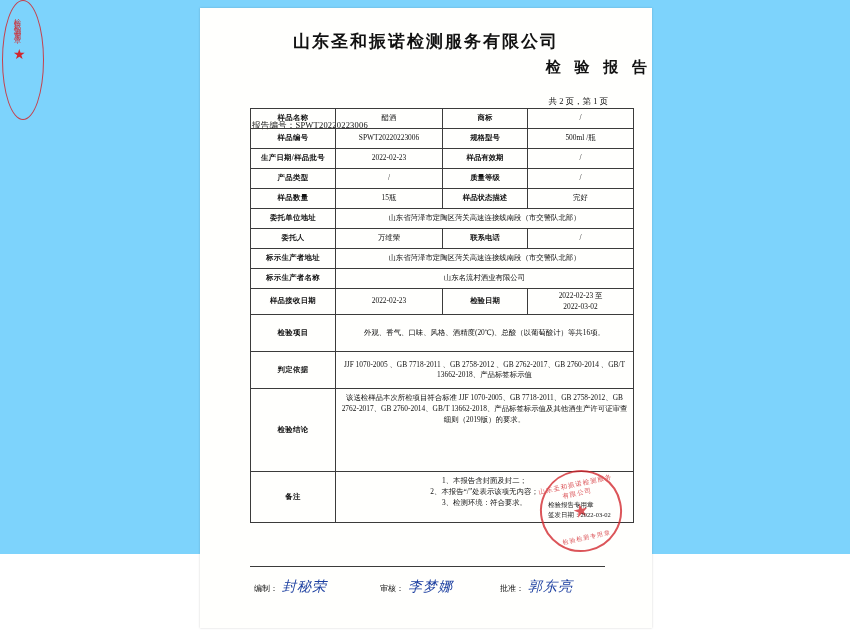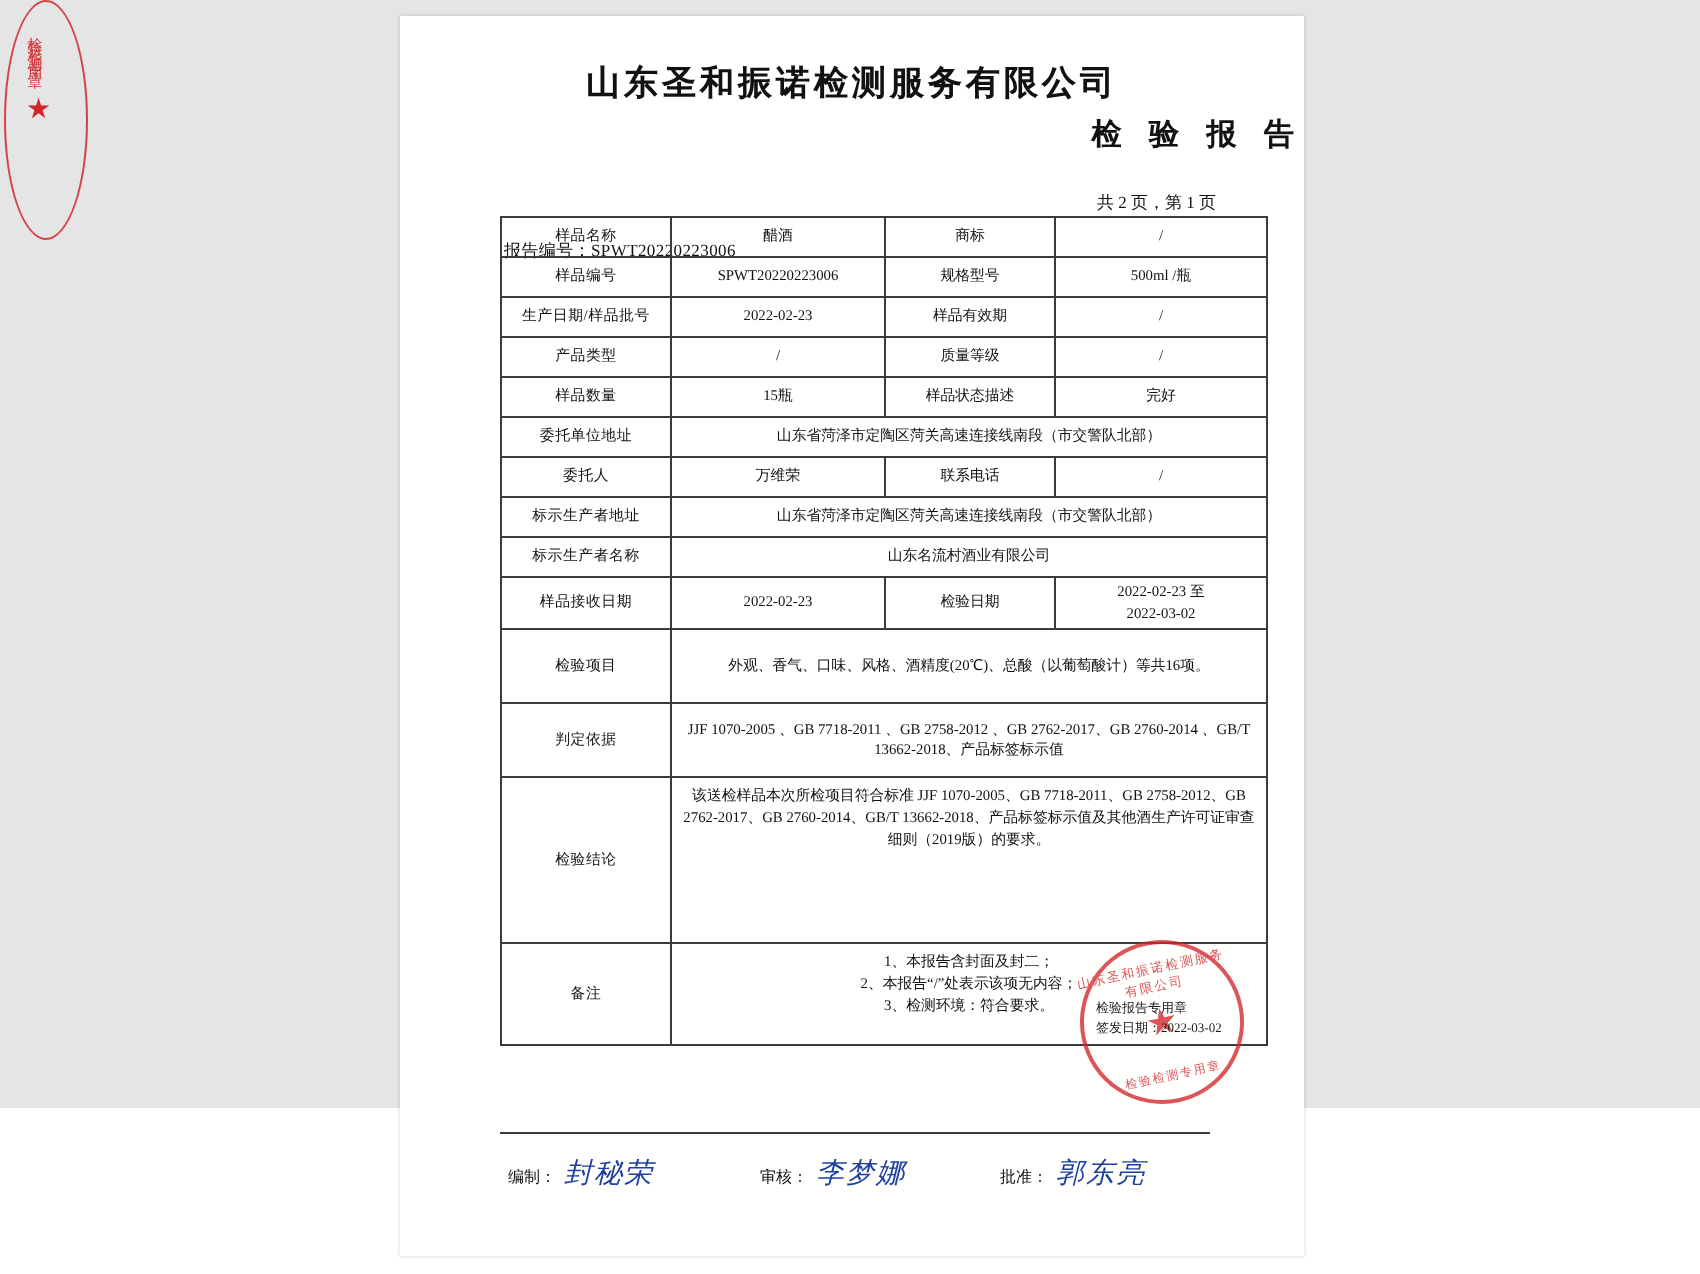--- a/index.html
+++ b/index.html
@@ -11,21 +11,21 @@
     width: 850px;
     height: 637px;
     font-family: "Liberation Serif", serif;
     color: #1a1a1a;
     overflow: hidden;
   }
   .page {
     position: relative;
     width: 850px;
     height: 554px;
-    background: #e5e5e5;
+    background: #7dd3fc;
   }
   .sheet {
     position: absolute;
     left: 200px;
     top: 8px;
     width: 452px;
     height: 620px;
     background: #fffffd;
     box-shadow: 0 0 2px rgba(0,0,0,0.18);
   }
@@ -82,26 +82,26 @@
     border: 0.6px solid #3b3b3b;
     font-size: 7.4px;
     line-height: 1.45;
     padding: 2px 3px;
     text-align: center;
     vertical-align: middle;
     color: #111;
     height: 15px;
   }
   td.lbl {
-    font-weight: normal;
+    font-weight: bold;
     letter-spacing: 0.3px;
     width: 78px;
   }
   td.val { width: 100px; }
-  td.lbl2 { font-weight: normal; width: 78px; }
+  td.lbl2 { font-weight: bold; width: 78px; }
   td.val2 { width: 99px; }
   td.wide { text-align: center; }
   td.tall { height: 30px; }
 
   .multi {
     text-align: left;
     padding-left: 5px;
     padding-right: 5px;
     line-height: 1.5;
   }

